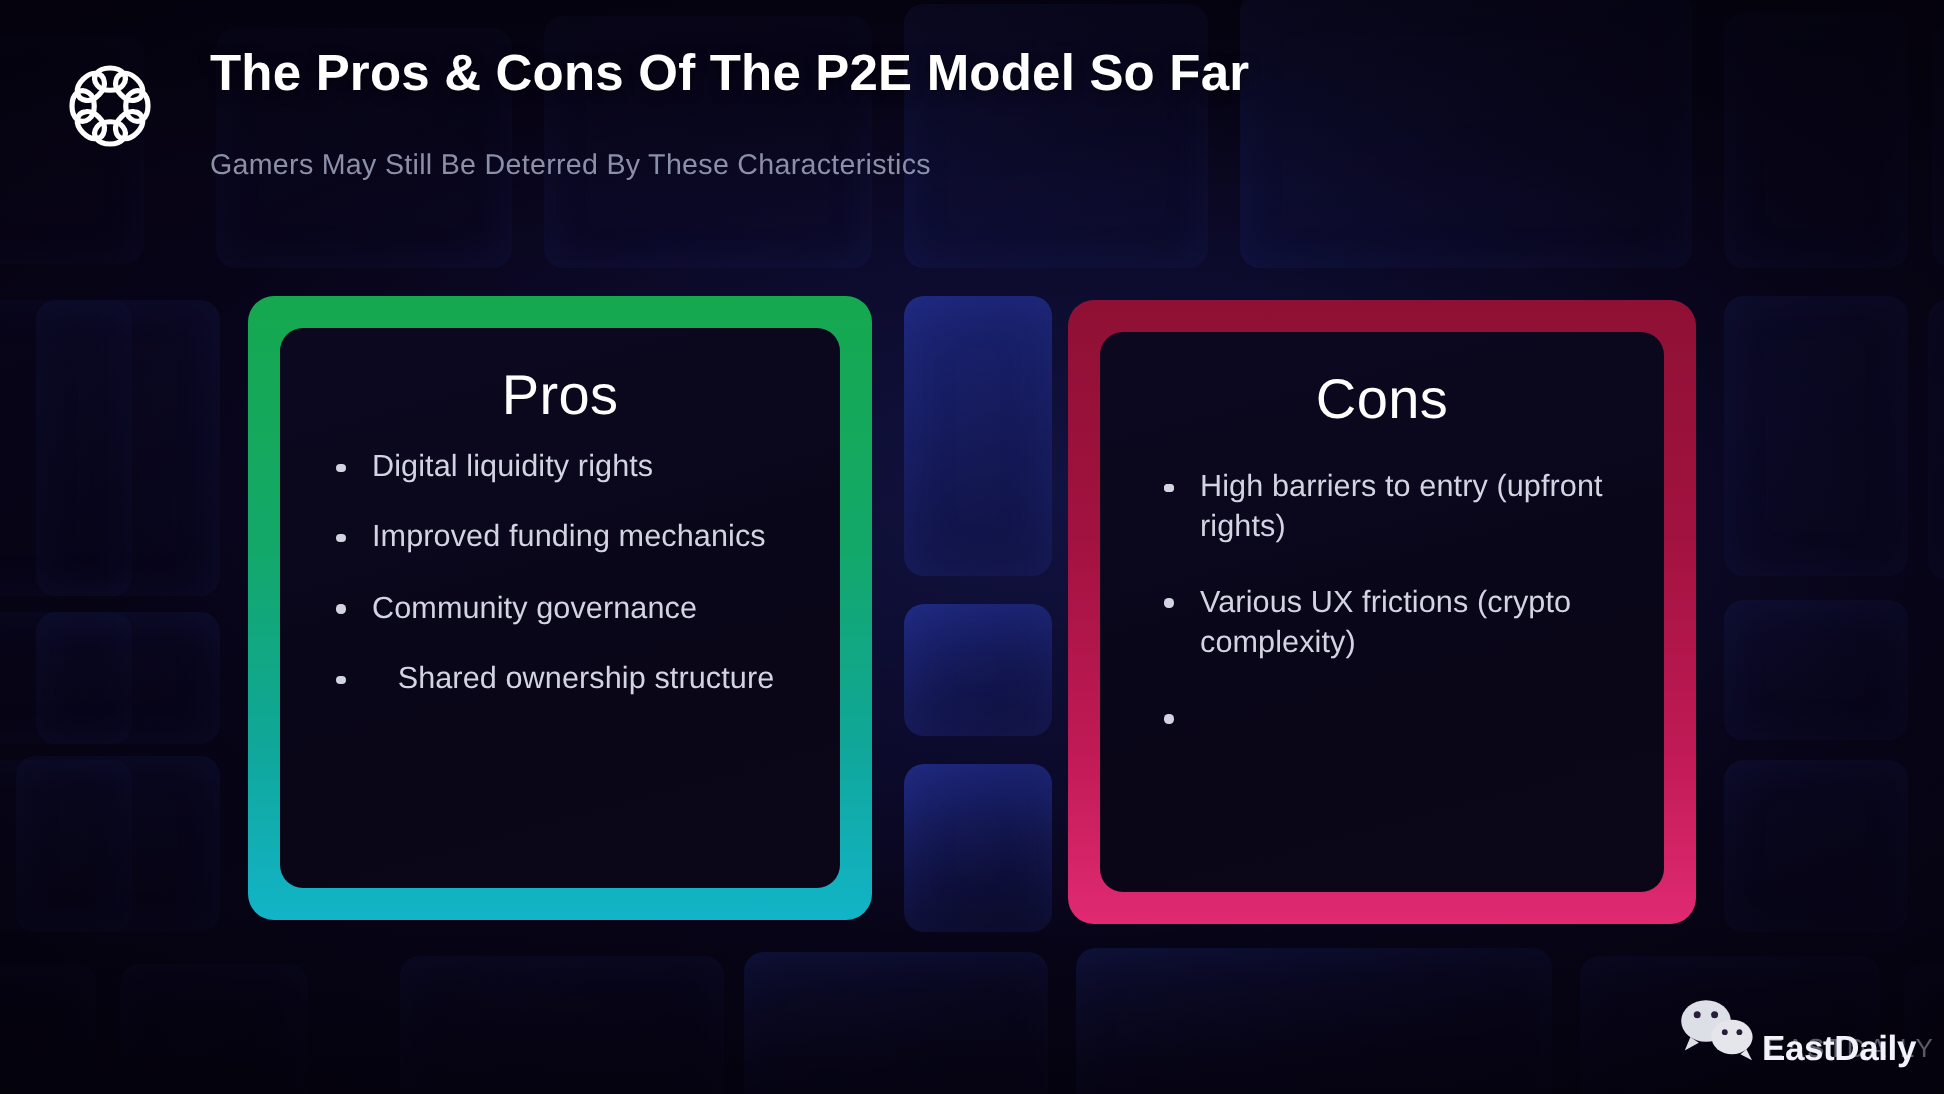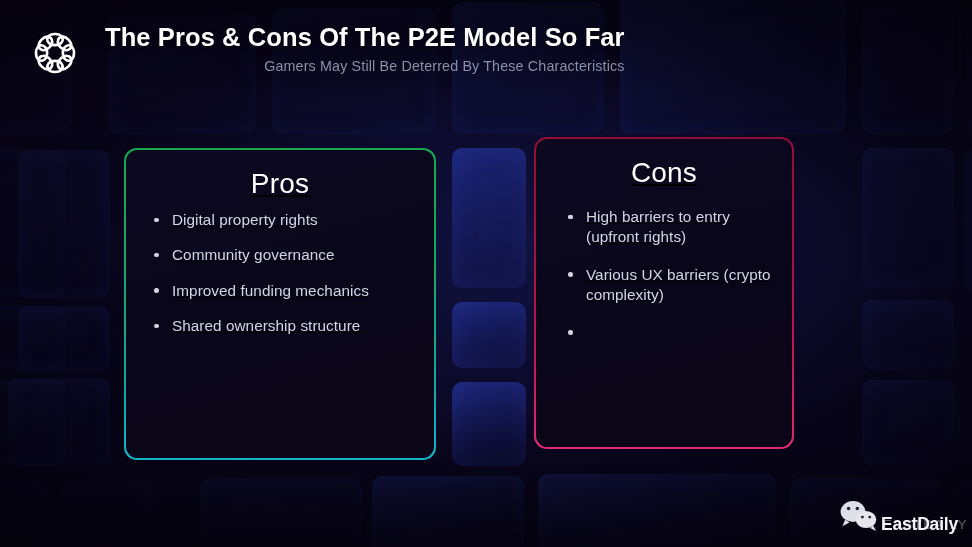--- a/index.html
+++ b/index.html
@@ -68,46 +68,44 @@
   #page-title {
     margin: 0;
     color: #ffffff;
     font-size: 25.5px;
     font-weight: bold;
     letter-spacing: 0.1px;
     line-height: 1.18;
     text-shadow: 0 1px 6px rgba(0,0,0,0.55);
   }
   #page-subtitle {
-    margin: 6px 0 0 0;
+    margin: 23px 0 0 0;
     color: #8b8fa8;
     font-size: 14.3px;
     font-weight: normal;
     letter-spacing: 0.15px;
     line-height: 1.2;
-    text-align: right;
   }
 
   
   .panel {
     position: absolute;
     z-index: 3;
     border-radius: 13px;
-    padding: 2px;
+    padding: 16px;
     box-sizing: border-box;
-    text-decoration: underline;
   }
   #pros-panel {
     left: 124px; top: 148px;
     width: 312px; height: 312px;
     background: linear-gradient(to bottom, #16a84f 0%, #13a869 40%, #10a79a 72%, #12b4c8 100%);
   }
   #cons-panel {
-    left: 534px; top: 137px;
-    width: 260px; height: 312px;
+    left: 534px; top: 150px;
+    width: 314px; height: 312px;
     background: linear-gradient(to bottom, #8f1034 0%, #a21240 38%, #c01a55 72%, #e02a72 100%);
   }
   .panel-inner {
     width: 100%; height: 100%;
     border-radius: 11.5px;
     background: linear-gradient(165deg, #0c0820 0%, #0a0619 55%, #0b0718 100%);
     box-sizing: border-box;
     padding: 18px 20px 16px 20px;
     overflow: hidden;
   }
@@ -126,21 +124,21 @@
   }
   .bullet-item {
     position: relative;
     margin: 0 0 15.5px 0;
     padding-left: 26px;
     color: #d2d4e2;
     font-size: 15.3px;
     line-height: 1.30;
     letter-spacing: 0.05px;
   }
-  .bullet-item:last-child { margin-bottom: 0; }
+  .bullet-item:last-child { margin-bottom: 0; text-align: center; }
   .bullet-dot {
     position: absolute;
     left: 8px; top: 7.5px;
     width: 4.5px; height: 4.5px;
     border-radius: 50%;
     background: #d2d4e2;
   }
   #pros-panel .bullet-item { padding-left: 26px; }
   #cons-panel .bullet-item { padding-left: 30px; margin-bottom: 18px; }
   #cons-panel .bullet-dot { left: 12px; }
@@ -269,29 +267,29 @@
       <p id="page-subtitle">Gamers May Still Be Deterred By These Characteristics</p>
     </div>
   </div>
 
   <div class="panel" id="pros-panel">
     <div class="panel-inner">
       <h2 class="panel-heading">Pros</h2>
       <ul class="bullet-list">
         <li class="bullet-item">
           <span class="bullet-dot"></span>
-          <span>Digital property rights</span>
+          <span>Digital liquidity rights</span>
+        </li>
+        <li class="bullet-item">
+          <span class="bullet-dot"></span>
+          <span>Improved funding mechanics</span>
         </li>
         <li class="bullet-item">
           <span class="bullet-dot"></span>
           <span>Community governance</span>
-        </li>
-        <li class="bullet-item">
-          <span class="bullet-dot"></span>
-          <span>Improved funding mechanics</span>
         </li>
         <li class="bullet-item">
           <span class="bullet-dot"></span>
           <span>Shared ownership structure</span>
         </li>
       </ul>
     </div>
   </div>
 
   <div class="panel" id="cons-panel">
@@ -300,21 +298,21 @@
       <ul class="bullet-list">
         <li class="bullet-item">
           <span class="bullet-dot"></span>
         </li>
         <li class="bullet-item">
           <span class="bullet-dot"></span>
           <span>High barriers to entry (upfront rights)</span>
         </li>
         <li class="bullet-item">
           <span class="bullet-dot"></span>
-          <span>Various UX barriers (crypto complexity)</span>
+          <span>Various UX frictions (crypto complexity)</span>
         </li>
         <li class="bullet-item">
           <span class="bullet-dot"></span>
         </li>
       </ul>
     </div>
   </div>
 
   <div id="watermark">
     <div id="wechat-icon">

